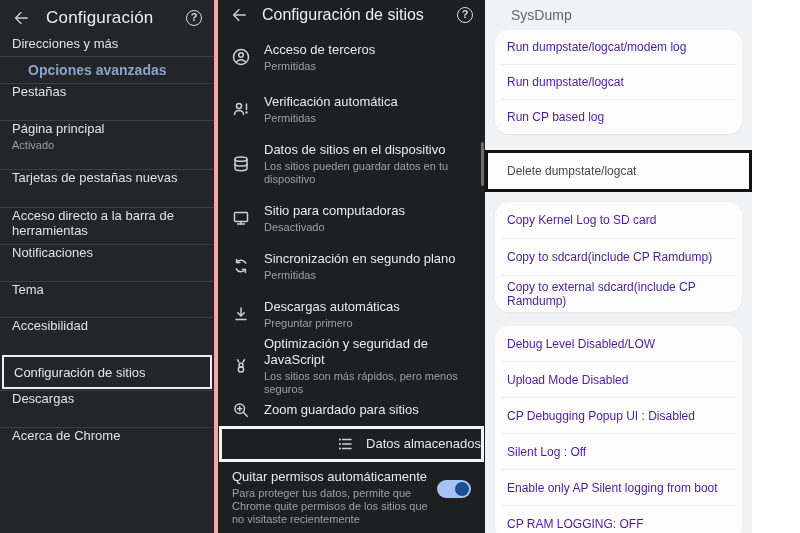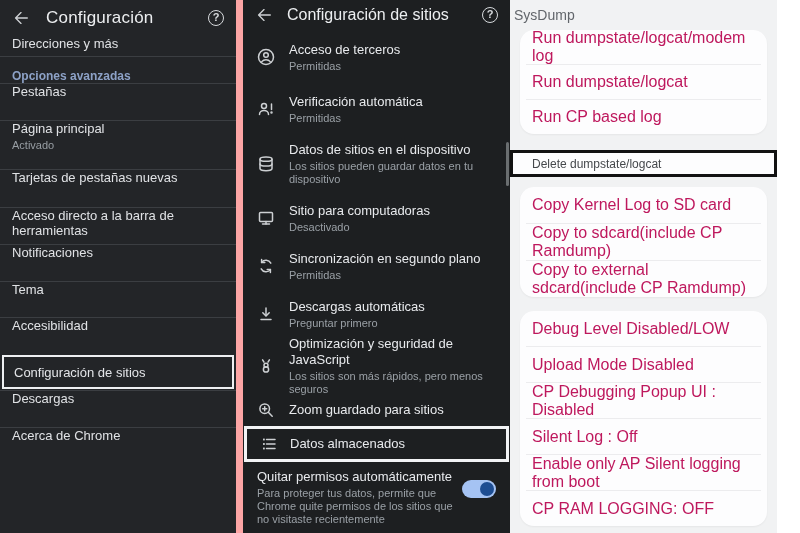--- a/index.html
+++ b/index.html
@@ -1,55 +1,55 @@
 <!DOCTYPE html>
 <html><head>
 <meta charset="utf-8">
 <style>
   * { box-sizing: border-box; }
   html,body { margin:0; padding:0; }
   body { font-family: "Liberation Sans", sans-serif; }
   .shot { width:800px; height:533px; display:flex; background:#ffffff; overflow:hidden; }
 
   
-  .panel-left { width:243px; flex:none; background:#232528; color:#e3e5e8; overflow:hidden; border-right:7px solid #fca5a5; }
+  .panel-left { width:218px; flex:none; background:#232528; color:#e3e5e8; overflow:hidden; border-right:4px solid #fca5a5; }
   .pl-header { height:36px; display:flex; align-items:center; padding:0 12px; gap:16px; }
   .pl-title { font-size:17px; color:#eceef0; letter-spacing:.2px; }
   .back-btn { width:18px; height:18px; display:flex; align-items:center; justify-content:center; cursor:pointer; }
   .help-btn { margin-left:auto; width:16px; height:16px; border:1.5px solid #d7dadd; border-radius:50%; color:#d7dadd;
               font-size:11px; line-height:13px; text-align:center; font-weight:bold; cursor:pointer; }
   .l-item { display:flex; flex-direction:column; justify-content:flex-start; padding:0 12px; font-size:13px; color:#e0e2e5; }
   .l-sub { font-size:11px; color:#989ea4; margin-top:3px; }
-  .l-section { font-size:12px; font-weight:bold; color:#8da2c7; display:flex; align-items:flex-end; padding:0 12px; }
+  .l-section { font-size:14px; font-weight:bold; color:#8da2c7; display:flex; align-items:center; padding:0 28px; }
   .l-div { height:1px; background:#3b3e42; }
   .l-highlight { margin:1px 2px; border:2px solid #eef0f2; height:34px; display:flex; align-items:center; padding:0 10px; font-size:13px; }
 
   
   .panel-mid { width:267px; flex:none; background:#1d1f21; color:#e8eaed; overflow:hidden; position:relative; }
   .pm-header { height:30px; display:flex; align-items:center; padding:0 12px; gap:14px; }
   .pm-title { font-size:16px; color:#eceef0; }
   .m-item { display:flex; align-items:center; }
   .m-icon { width:46px; flex:none; display:flex; align-items:center; justify-content:center; }
   .m-text { flex:1; padding-right:4px; }
   .m-title { font-size:13px; color:#e8eaed; line-height:16px; }
   .m-subtitle { font-size:11px; color:#9aa0a6; line-height:13px; margin-top:2px; }
-  .m-highlight { margin:0 1px; border:3px solid #f2f3f5; height:36px; display:flex; align-items:center; }
+  .m-highlight { margin:0 1px; border:3px solid #f2f3f5; height:36px; display:flex; align-items:center;justify-content:flex-end; }
   .m-toggle-row { position:relative; padding:7px 56px 7px 14px; }
   .toggle { position:absolute; right:14px; top:18px; width:34px; height:18px; border-radius:9px; background:#a5c3f3; cursor:pointer; }
   .toggle .knob { position:absolute; right:2px; top:2px; width:14px; height:14px; border-radius:50%; background:#1d4d92; }
   .m-scrollbar { position:absolute; right:1px; top:142px; width:3px; height:44px; background:rgba(170,174,178,.55); border-radius:2px; }
   svg.ic { stroke:#cdd0d3; fill:none; stroke-width:1.5; stroke-linecap:round; stroke-linejoin:round; }
 
   
   .panel-right { width:267px; flex:none; background:#f1f2f3; color:#3f4245; overflow:hidden; }
-  .r-title { height:30px; display:flex; align-items:center; padding:0 4px; font-size:14px; color:#62666b; }
+  .r-title { height:30px; display:flex; align-items:center; padding:0 26px; font-size:14px; color:#62666b; }
   .card { background:#fdfdfe; border-radius:14px; margin:0 10px; overflow:hidden; box-shadow:0 1px 2px rgba(0,0,0,.05); }
-  .r-item { height:34px; display:flex; align-items:center; padding:0 12px; font-size:16px; color:#be185d; cursor:pointer; }
+  .r-item { height:34px; display:flex; align-items:center; padding:0 12px; font-size:12px; color:#4c1d95; cursor:pointer; }
   .r-div { height:1px; background:#ececee; margin:0 6px; }
-  .r-highlight { border:3px solid #121212; background:#fdfdfe; height:27px; display:flex; align-items:center; padding:0 19px; font-size:12px; color:#45484c; }
+  .r-highlight { border:3px solid #121212; background:#fdfdfe; height:42px; display:flex; align-items:center; padding:0 19px; font-size:12px; color:#45484c; }
   .gap16 { height:16px; } .gap10 { height:10px; } .gap14 { height:14px; }
 </style>
 </head>
 <body>
 
 <div class="shot">
 
   <div class="panel-left">
     <div class="pl-header">
       <span class="back-btn">

